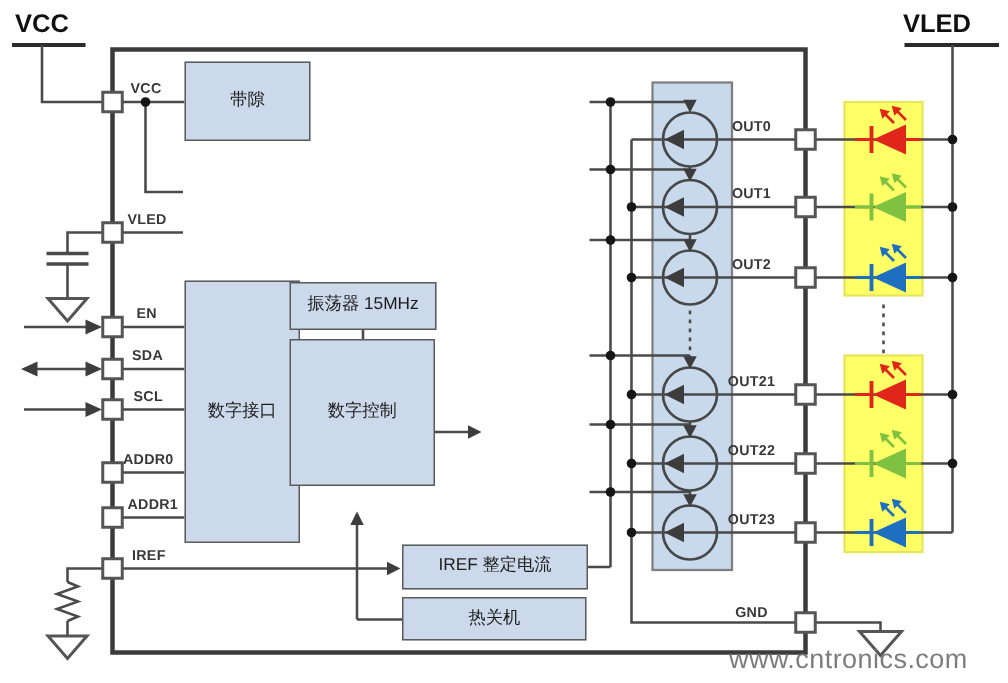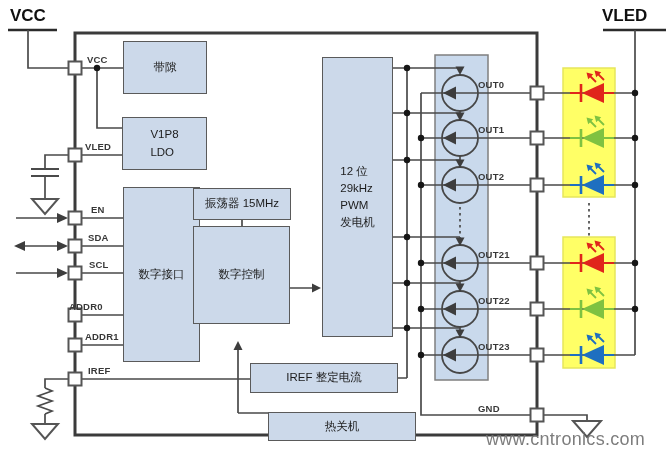--- a/index.html
+++ b/index.html
@@ -1,24 +1,24 @@
 <!DOCTYPE html>
 <html><head>
 <meta charset="utf-8">
 <style>
   html,body{margin:0;padding:0;background:#fff}
   #stage{position:relative;width:672px;height:455px;background:#ffffff;
          font-family:Liberation Sans, sans-serif;overflow:hidden}
   #diagram-svg{position:absolute;left:0;top:0}
   .block{position:absolute;background:#ccd9ea;border:1.6px solid #5a5a5a;
-         display:flex;align-items:center;justify-content:center;text-align:left;
+         display:flex;align-items:center;justify-content:center;text-align:right;
          white-space:pre-line;font-size:11.5px;line-height:1.5;color:#1c1c1c;
          box-sizing:border-box}
   .plabel{position:absolute;font-weight:bold;font-size:9.5px;color:#383838;letter-spacing:.2px}
-  .plabel.r{text-align:left;width:46px;left:478px}
+  .plabel.r{text-align:center;width:46px;left:478px}
   .rail-label{position:absolute;font-weight:bold;font-size:17px;color:#101010}
   .watermark{position:absolute;left:486px;top:429px;font-size:18px;color:#737373;
              opacity:.92;letter-spacing:.3px}
 </style>
 </head>
 <body>
 
 <div id="stage">
 
 <svg id="diagram-svg" width="672" height="455" viewBox="0 0 672 455">
@@ -163,38 +163,32 @@
     <polygon points="32,199 58,199 45,214" fill="#ffffff" stroke="#555555" stroke-width="2"></polygon>
     <polygon points="32,424 58,424 45,439" fill="#ffffff" stroke="#555555" stroke-width="2"></polygon>
     <polygon points="573,421 601,421 587,437" fill="#ffffff" stroke="#555555" stroke-width="2"></polygon>
   </g>
 </svg>
 
 <div class="rail-label" style="left:10px;top:6px">VCC</div>
 <div class="rail-label" style="left:602px;top:6px;width:64px;text-align:left">VLED</div>
 
 <div class="block" style="left:123px;top:41px;width:84px;height:53px">带隙</div>
-<div class="block" style="left:122px;top:117px;width:85px;height:53px">V1P8
-LDO</div>
 <div class="block" style="left:123px;top:187px;width:77px;height:175px">数字接口</div>
 <div class="block" style="left:193px;top:188px;width:98px;height:32px">振荡器 15MHz</div>
 <div class="block" style="left:193px;top:226px;width:97px;height:98px">数字控制</div>
-<div class="block" style="left:322px;top:57px;width:71px;height:280px">12 位
-29kHz
-PWM
-发电机</div>
-<div class="block" style="left:250px;top:363px;width:148px;height:30px">IREF 整定电流</div>
-<div class="block" style="left:268px;top:412px;width:148px;height:29px">热关机</div>
+<div class="block" style="left:268px;top:363px;width:124px;height:30px">IREF 整定电流</div>
+<div class="block" style="left:268px;top:398px;width:123px;height:29px">热关机</div>
 
 <div class="plabel" style="left:87px;top:54px">VCC</div>
 <div class="plabel" style="left:85px;top:141px">VLED</div>
 <div class="plabel" style="left:91px;top:204px">EN</div>
 <div class="plabel" style="left:88px;top:232px">SDA</div>
 <div class="plabel" style="left:89px;top:259px">SCL</div>
-<div class="plabel" style="left:69px;top:301px">ADDR0</div>
+<div class="plabel" style="left:82px;top:301px">ADDR0</div>
 <div class="plabel" style="left:85px;top:331px">ADDR1</div>
 <div class="plabel" style="left:88px;top:365px">IREF</div>
 
 <div class="plabel r" style="top:79px">OUT0</div>
 <div class="plabel r" style="top:124px">OUT1</div>
 <div class="plabel r" style="top:171px">OUT2</div>
 <div class="plabel r" style="top:249px">OUT21</div>
 <div class="plabel r" style="top:295px">OUT22</div>
 <div class="plabel r" style="top:341px">OUT23</div>
 <div class="plabel r" style="top:403px">GND</div>

